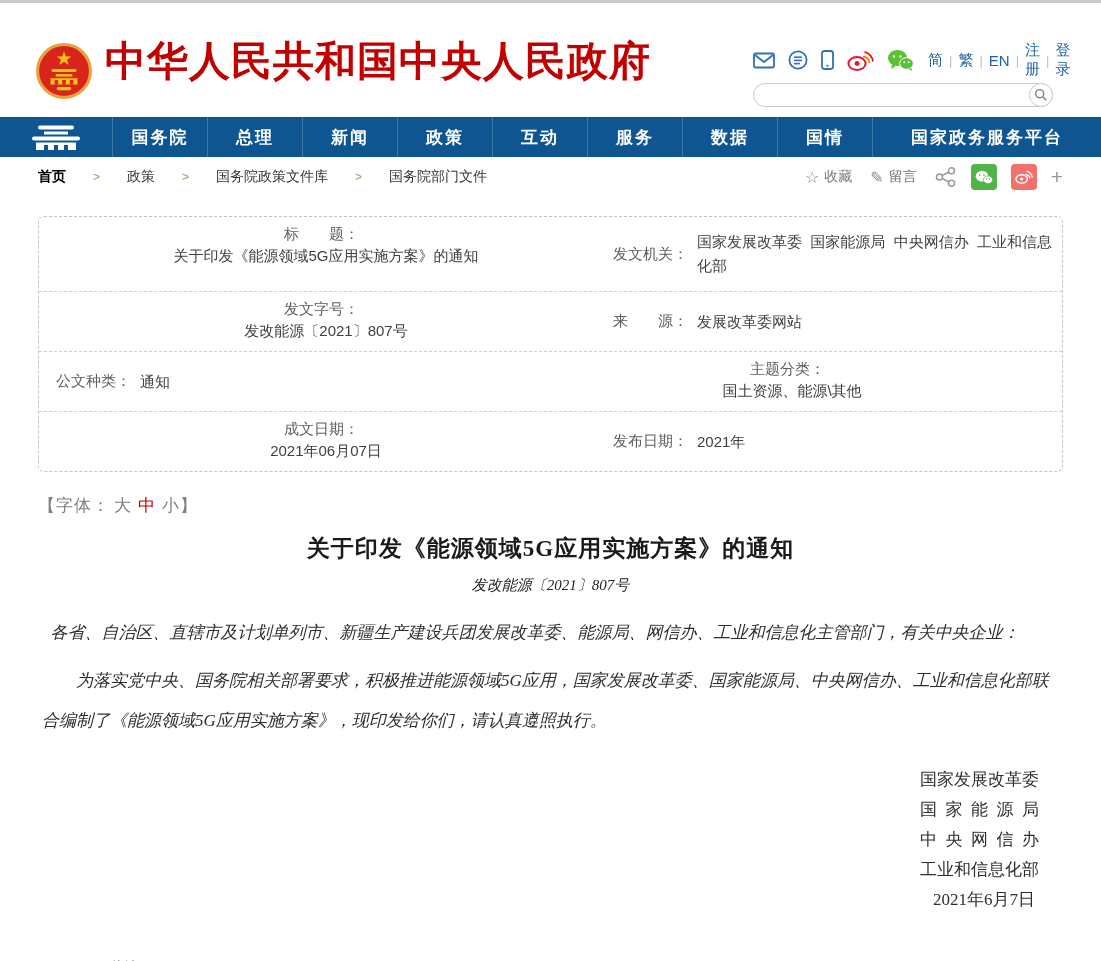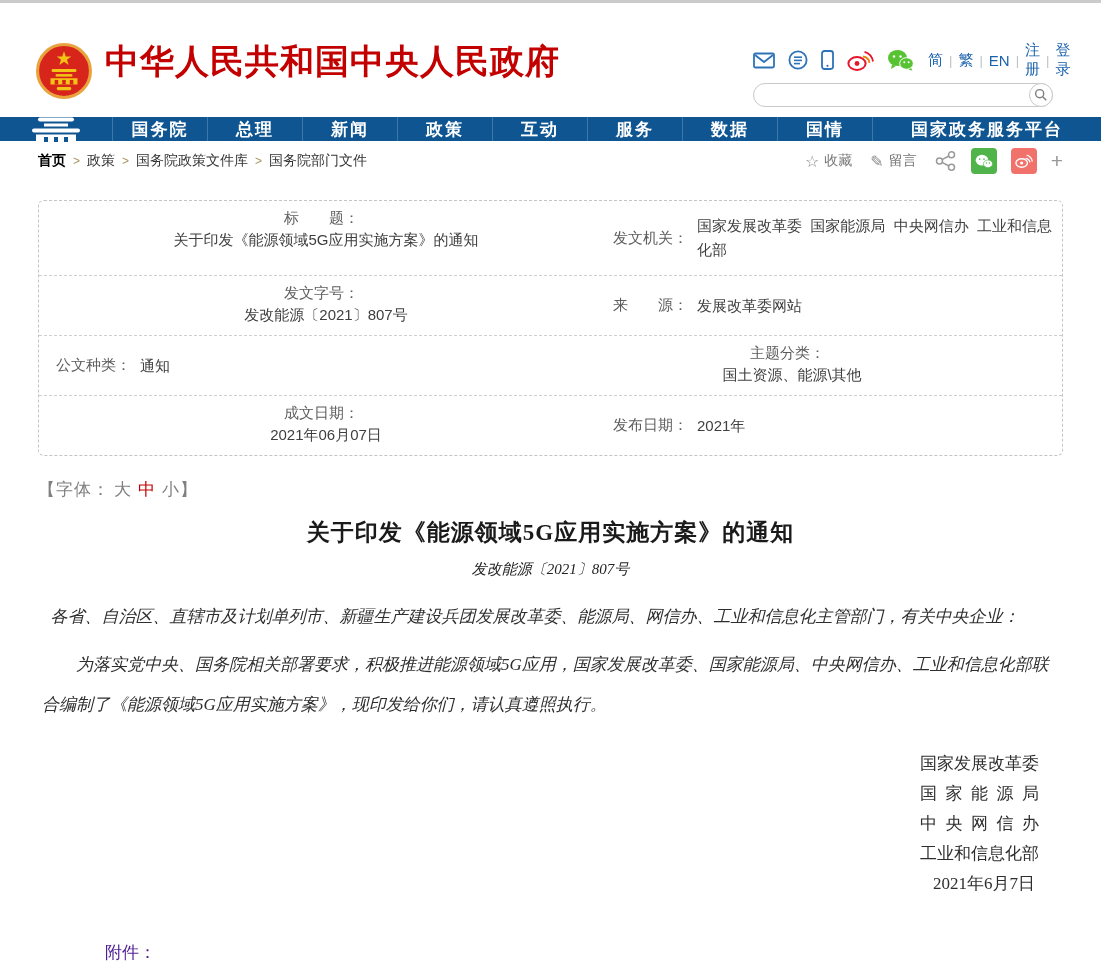--- a/index.html
+++ b/index.html
@@ -9,21 +9,21 @@
     font-family:"Liberation Sans", sans-serif; color:#333;
   }
   a { text-decoration:none; }
 
   
   .topbar { height:3px; background:#cbcbcb; }
   .header { position:relative; height:114px; background:#fff; }
   .logo-area { position:absolute; left:36px; top:40px; display:flex; align-items:flex-start; }
   .emblem { width:56px; height:56px; }
   .site-ident { margin-left:13px; }
-  .site-title { font-size:34px; font-weight:bold; color:#c30000; letter-spacing:1px; line-height:36px; }
+  .site-title { font-size:41px; font-weight:bold; color:#c30000; letter-spacing:1px; line-height:36px; }
   .site-url { font-size:16px; color:#9a9a9a; margin-top:2px; letter-spacing:1px; }
   .site-url .red { color:#c30000; }
 
   .header-right { position:absolute; right:48px; top:45px; width:300px; }
   .hr-icons { display:flex; align-items:center; height:24px; }
   .hr-icons .hicon { margin-right:13px; display:flex; align-items:center; }
   .lang-links { font-size:15px; color:#1a62ac; display:flex; align-items:center; }
   .lang-links a { color:#1a62ac; margin:0 1px; }
   .lang-links .sep { color:#c0c0c0; margin:0 5px; font-size:13px; }
   .search-box { margin-top:11px; position:relative; height:24px; }
@@ -31,35 +31,35 @@
     width:100%; height:24px; border:1px solid #c9c9c9; border-radius:12px;
     padding:0 30px 0 12px; font-size:13px; outline:none; color:#333;
   }
   .search-btn {
     position:absolute; right:0; top:0; width:24px; height:24px; border-radius:50%;
     border:1px solid #c9c9c9; background:#fff; display:flex; align-items:center; justify-content:center;
     cursor:pointer;
   }
 
   
-  .nav { display:flex; height:24px; background:#0e5591; }
+  .nav { display:flex; height:40px; background:#0e5591; }
   .nav-cell {
     border-left:1px solid #3d77a6; display:flex; align-items:center; justify-content:center;
     color:#fff; font-size:17px; font-weight:bold; letter-spacing:2px; cursor:pointer;
   }
   .nav-cell:first-child { border-left:none; }
   .nav-home { width:112px; }
   .nav-item { width:95px; }
   .nav-wide { flex:1; }
 
   
   .crumb-bar {
     height:40px; padding:0 38px; display:flex; align-items:center; justify-content:space-between;
   }
-  .crumbs { font-size:14px; color:#333; display:flex; align-items:center; }
+  .crumbs { font-size:14px; color:#333; display:flex; align-items:center;gap:20px; }
   .crumbs .home { font-weight:bold; color:#000; }
   .crumbs a { color:#333; }
   .crumbs .csep { color:#a9945f; margin:0 7px; font-size:12px; }
   .page-actions { display:flex; align-items:center; color:#777; font-size:14px; }
   .page-actions .act { display:flex; align-items:center; margin-left:18px; cursor:pointer; }
   .page-actions .glyph { font-size:16px; color:#8a8a8a; margin-right:5px; }
   .sq-icon { width:26px; height:26px; border-radius:4px; display:flex; align-items:center; justify-content:center; margin-left:14px; cursor:pointer; }
   .sq-wechat { background:#50b44a; }
   .sq-weibo  { background:#f1726b; }
   .plus { font-size:21px; color:#999; margin-left:14px; cursor:pointer; }

